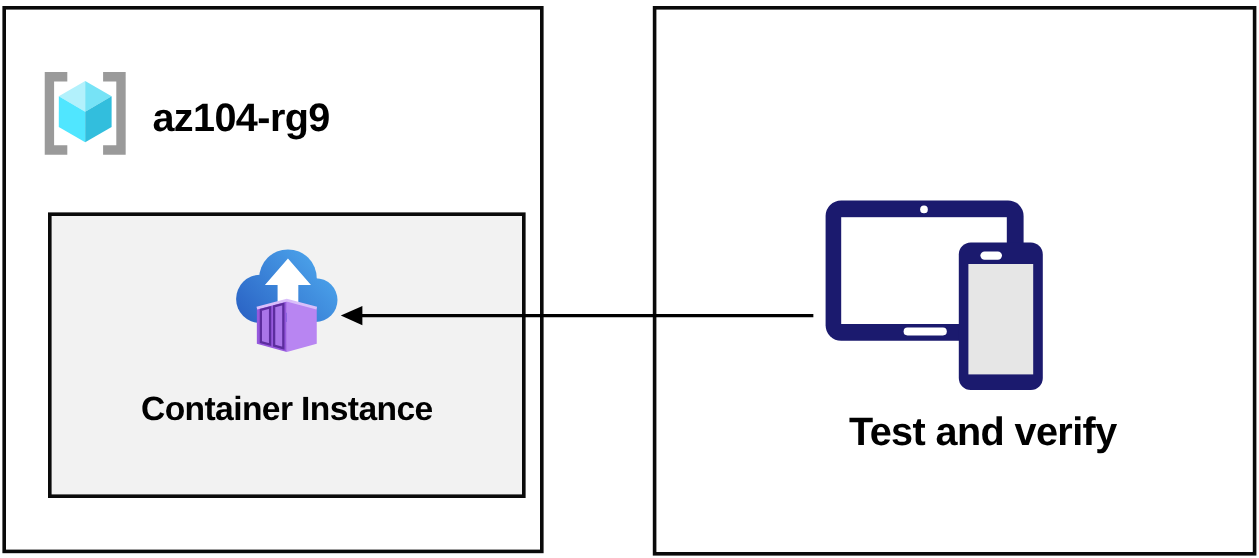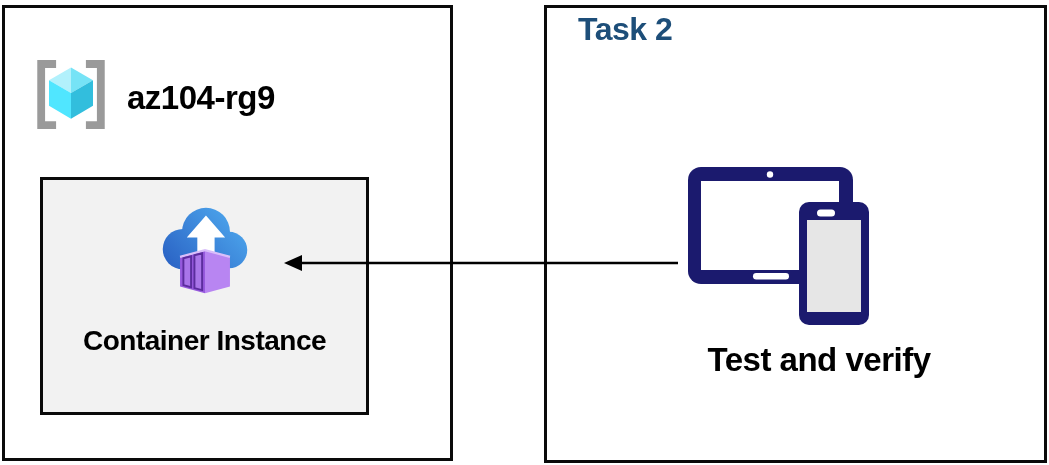--- a/index.html
+++ b/index.html
@@ -13,21 +13,21 @@
 
   .task-title{position:absolute;font-weight:700;font-size:32px;color:var(--title-blue,#1d4e79);
               letter-spacing:-0.5px;white-space:nowrap;}
   #task1-title{left:23px;top:8px;}
   #task2-title{left:578px;top:11px;}
 
   #rg-icon{position:absolute;left:31px;top:59px;width:80px;height:71px;}
   #rg-name{position:absolute;left:127px;top:79px;font-weight:700;font-size:33px;
            color:var(--label-black,#000);letter-spacing:-0.5px;white-space:nowrap;}
 
-  #container-box{position:absolute;left:40px;top:177px;width:329px;height:238px;
+  #container-box{position:absolute;left:40px;top:177px;width:398px;height:238px;
                  background:var(--container-box-bg,#f2f2f2);border:3px solid var(--box-border,#0a0a0a);
                  box-sizing:border-box;display:flex;flex-direction:column;align-items:center;}
   #aci-icon{width:96px;height:112px;margin-top:16px;}
   #container-label{margin-top:17px;font-weight:700;font-size:28px;color:var(--label-black,#000);
                    letter-spacing:-0.5px;white-space:nowrap;}
 
   #devices-icon{position:absolute;left:687px;top:166px;width:184px;height:160px;
                 color:var(--device-navy,#1b1a6e);}
   #test-label{position:absolute;left:547px;top:341px;width:544px;text-align:center;
               font-weight:700;font-size:33px;color:var(--label-black,#000);
@@ -72,21 +72,20 @@
         <polygon points="50,55 76,62 76,93 50,100" fill="#B885F2"></polygon>
         <path d="M24 62 L50 55 L76 62" fill="none" stroke="#D9BEFA" stroke-width="2.4"></path>
         <polygon points="27.5,63.5 35.5,61.4 35.5,93.6 27.5,91.5" fill="#A975E9" stroke="#5C2D9E" stroke-width="2"></polygon>
         <polygon points="39,60.4 47,58.3 47,96.7 39,94.6" fill="#A975E9" stroke="#5C2D9E" stroke-width="2"></polygon>
       </g>
     </svg>
     <div id="container-label">Container Instance</div>
   </div>
 
   <div class="task-box" id="task2-box"></div>
-  <div class="task-title" id="task2-title">Task 2</div>
 
   <svg id="devices-icon" viewBox="0 0 184 160">
     <g>
       <rect x="1" y="1" width="165" height="117" rx="13" fill="currentColor"></rect>
       <rect x="14" y="15" width="138" height="89" fill="#ffffff"></rect>
       <circle cx="83" cy="8.5" r="3.2" fill="#ffffff"></circle>
       <rect x="66" y="107" width="36" height="6.5" rx="3.2" fill="#ffffff"></rect>
     </g>
     <g>
       <rect x="112" y="36" width="70" height="123" rx="10" fill="currentColor"></rect>

